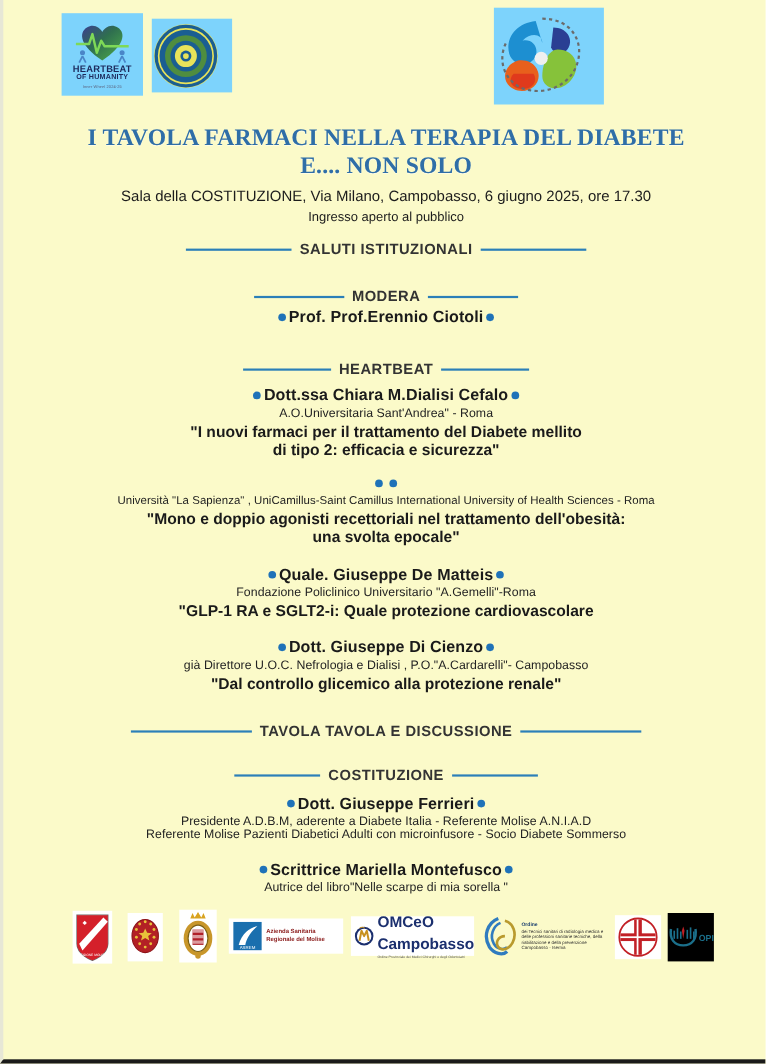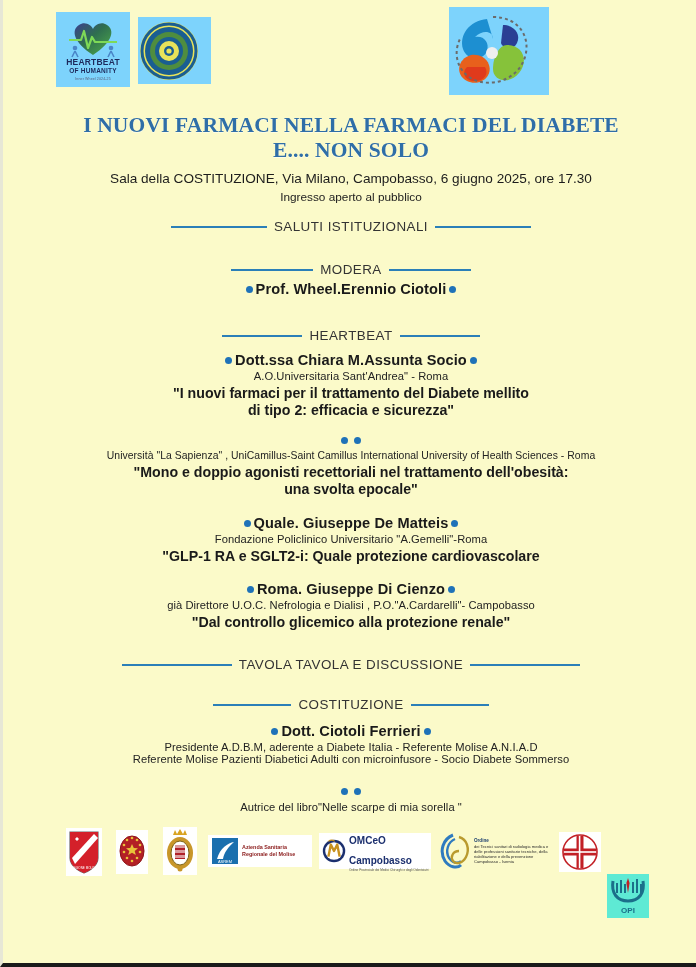--- a/index.html
+++ b/index.html
@@ -91,20 +91,21 @@
     height: 2px;
     background: #2b7fb8;
     flex: 0 0 auto;
   }
   .section-head .label {
     font-size: 13.4px;
     color: #333333;
     letter-spacing: .45px;
     padding: 0 7px;
     white-space: nowrap;
+    font-weight: bold;
   }
 
   
   .row { text-align:center; width:696px; }
   .speaker {
     font-size: 14.6px;
     font-weight: bold;
     color: #1a1a1a;
     letter-spacing: .1px;
   }
@@ -187,21 +188,21 @@
         <g stroke="#6b6b6b" stroke-width="2" fill="none" stroke-dasharray="3 3">
           <path d="M44 6 C70 6, 82 26, 76 46 C70 66, 48 76, 28 70 C10 64, 2 44, 12 26"></path>
         </g>
         <circle cx="43" cy="42" r="6" fill="#efefef"></circle>
       </svg>
     </div>
   </div>
 
   <div class="title-block">
     <div class="main-title">
-      <span>I NUOVI FARMACI NELLA FARMACI DEL DIABETE</span>
+      <span>I TAVOLA FARMACI NELLA TERAPIA DEL DIABETE</span>
       <span class="line2">E.... NON SOLO</span>
     </div>
     <div class="venue">Sala della COSTITUZIONE, Via Milano, Campobasso, 6 giugno 2025, ore 17.30</div>
     <div class="entry">Ingresso aperto al pubblico</div>
   </div>
 
   <div class="abs row" style="top:219px">
     <div class="section-head">
       <span class="rule" style="width:96px"></span>
       <span class="label">SALUTI ISTITUZIONALI</span>
@@ -209,35 +210,35 @@
     </div>
   </div>
 
   <div class="abs row" style="top:262px">
     <div class="section-head">
       <span class="rule" style="width:82px"></span>
       <span class="label">MODERA</span>
       <span class="rule" style="width:82px"></span>
     </div>
     <div class="speaker" style="margin-top:4px">
-      <span class="dot"></span><span>Prof. Wheel.Erennio Ciotoli</span><span class="dot"></span>
+      <span class="dot"></span><span>Prof. Prof.Erennio Ciotoli</span><span class="dot"></span>
     </div>
   </div>
 
   <div class="abs row" style="top:328px">
     <div class="section-head">
       <span class="rule" style="width:80px"></span>
       <span class="label">HEARTBEAT</span>
       <span class="rule" style="width:80px"></span>
     </div>
   </div>
 
   <div class="abs row" style="top:352px">
     <div class="speaker">
-      <span class="dot"></span><span>Dott.ssa Chiara M.Assunta Socio</span><span class="dot"></span>
+      <span class="dot"></span><span>Dott.ssa Chiara M.Dialisi Cefalo</span><span class="dot"></span>
     </div>
     <div class="affil" style="margin-top:2px">A.O.Universitaria  Sant'Andrea" - Roma</div>
     <div class="talk" style="margin-top:3px">"I nuovi farmaci per il trattamento del Diabete mellito</div>
     <div class="talk">di tipo 2: efficacia e sicurezza"</div>
   </div>
 
   <div class="abs row" style="top:432px">
     <div class="speaker">
       <span class="dot"></span><span class="dot"></span>
     </div>
@@ -249,21 +250,21 @@
   <div class="abs row" style="top:515px">
     <div class="speaker">
       <span class="dot"></span><span>Quale. Giuseppe De Matteis</span><span class="dot"></span>
     </div>
     <div class="affil" style="margin-top:2px">Fondazione Policlinico Universitario "A.Gemelli"-Roma</div>
     <div class="talk" style="margin-top:3px">"GLP-1 RA e SGLT2-i: Quale protezione cardiovascolare</div>
   </div>
 
   <div class="abs row" style="top:581px">
     <div class="speaker">
-      <span class="dot"></span><span>Roma. Giuseppe Di Cienzo</span><span class="dot"></span>
+      <span class="dot"></span><span>Dott. Giuseppe Di Cienzo</span><span class="dot"></span>
     </div>
     <div class="affil" style="margin-top:2px">già Direttore  U.O.C. Nefrologia e Dialisi , P.O."A.Cardarelli"- Campobasso</div>
     <div class="talk" style="margin-top:3px">"Dal controllo glicemico alla protezione renale"</div>
   </div>
 
   <div class="abs row" style="top:657px">
     <div class="section-head">
       <span class="rule" style="width:110px"></span>
       <span class="label">TAVOLA TAVOLA E DISCUSSIONE</span>
       <span class="rule" style="width:110px"></span>
@@ -273,29 +274,29 @@
   <div class="abs row" style="top:697px">
     <div class="section-head">
       <span class="rule" style="width:78px"></span>
       <span class="label">COSTITUZIONE</span>
       <span class="rule" style="width:78px"></span>
     </div>
   </div>
 
   <div class="abs row" style="top:723px">
     <div class="speaker">
-      <span class="dot"></span><span>Dott. Ciotoli Ferrieri</span><span class="dot"></span>
+      <span class="dot"></span><span>Dott. Giuseppe Ferrieri</span><span class="dot"></span>
     </div>
     <div class="affil" style="margin-top:2px">Presidente A.D.B.M, aderente a Diabete Italia - Referente Molise A.N.I.A.D</div>
     <div class="affil">Referente Molise Pazienti Diabetici Adulti con microinfusore - Socio Diabete Sommerso</div>
   </div>
 
   <div class="abs row" style="top:783px">
     <div class="speaker">
-      <span class="dot"></span><span class="dot"></span>
+      <span class="dot"></span><span>Scrittrice Mariella Montefusco</span><span class="dot"></span>
     </div>
     <div class="affil" style="margin-top:2px">Autrice del libro"Nelle scarpe di mia sorella "</div>
   </div>
 
   <div class="abs" style="top:826px;left:0;width:696px;height:62px">
 
     <div style="position:absolute;left:63px;top:2px;width:36px;height:48px;background:#ffffff;">
       <svg width="36" height="48" viewBox="0 0 36 48" aria-hidden="true">
         <path d="M4 4 H32 V30 C32 40, 18 45, 18 45 C18 45, 4 40, 4 30 Z" fill="#ffffff" stroke="#6b6b6b" stroke-width="1.2"></path>
         <path d="M4 4 H32 V30 C32 40, 18 45, 18 45 C18 45, 4 40, 4 30 Z" fill="#d4202a"></path>
@@ -346,21 +347,21 @@
     </div>
 
     <div style="position:absolute;left:316px;top:7px;width:112px;height:36px;background:#ffffff;display:flex;align-items:center;gap:3px;padding-left:3px;box-sizing:border-box;">
       <svg width="30" height="30" viewBox="0 0 30 30" aria-hidden="true">
         <circle cx="15" cy="15" r="14" fill="#1b2f6e"></circle>
         <circle cx="15" cy="15" r="11" fill="#ffffff"></circle>
         <path d="M8 22 L11 7 L15 15 L19 7 L22 22" stroke="#c8911f" stroke-width="3" fill="none" stroke-linejoin="round"></path>
         <path d="M8 3 q4 -3 8 0" stroke="#c8911f" stroke-width="1.5" fill="none"></path>
       </svg>
       <div style="line-height:1.2;">
-        <span style="font-size:10px;font-weight:700;color:#1b2f6e;">OMCeO Campobasso</span>
+        <span style="font-size:14px;font-weight:700;color:#1b2f6e;">OMCeO Campobasso</span>
         <div style="font-size:3.1px;color:#555;margin-top:1px;">Ordine Provinciale dei Medici Chirurghi e degli Odontoiatri</div>
       </div>
     </div>
 
     <div style="position:absolute;left:436px;top:1px;width:116px;height:48px;display:flex;align-items:center;gap:3px;">
       <svg width="32" height="40" viewBox="0 0 32 40" aria-hidden="true">
         <path d="M14 4 C4 8, 0 20, 6 30 C10 36, 18 38, 22 34" stroke="#2f7bbf" stroke-width="3" fill="none"></path>
         <path d="M16 8 C9 11, 6 20, 10 27 C13 32, 19 33, 22 30" stroke="#2f7bbf" stroke-width="2.4" fill="none"></path>
         <path d="M20 6 C28 8, 31 18, 27 26 C24 32, 17 34, 14 30 C11 26, 14 20, 20 20" stroke="#b99a2e" stroke-width="2.4" fill="none"></path>
       </svg>
@@ -373,21 +374,21 @@
     <div style="position:absolute;left:556px;top:6px;width:42px;height:40px;background:#ffffff;">
       <svg width="42" height="40" viewBox="0 0 42 40" aria-hidden="true">
         <circle cx="21" cy="20" r="17" fill="#ffffff" stroke="#c22026" stroke-width="1.6"></circle>
         <rect x="17.5" y="4" width="7" height="32" fill="#c22026"></rect>
         <rect x="5" y="16.5" width="32" height="7" fill="#c22026"></rect>
         <rect x="19.8" y="4" width="1.6" height="32" fill="#ffffff"></rect>
         <rect x="5" y="19.2" width="32" height="1.6" fill="#ffffff"></rect>
       </svg>
     </div>
 
-    <div style="position:absolute;left:604px;top:4px;width:42px;height:44px;background:#5eead4;display:flex;flex-direction:column;align-items:center;justify-content:center;margin-top:44px;">
+    <div style="position:absolute;left:604px;top:4px;width:42px;height:44px;background:#000000;display:flex;flex-direction:row;align-items:center;justify-content:center;">
       <svg width="38" height="28" viewBox="0 0 38 28" aria-hidden="true">
         <path d="M4 4 C2 16, 8 24, 19 24 C30 24, 36 16, 34 4" stroke="#1b6f8a" stroke-width="3" fill="none"></path>
         <g fill="#1b6f8a">
           <rect x="7" y="6" width="2" height="10"></rect>
             <rect x="11" y="3" width="2" height="13"></rect>
           <rect x="15" y="7" width="2" height="9"></rect>
             <rect x="23" y="5" width="2" height="11"></rect>
           <rect x="27" y="2" width="2" height="14"></rect>
             <rect x="31" y="7" width="2" height="9"></rect>
         </g>

